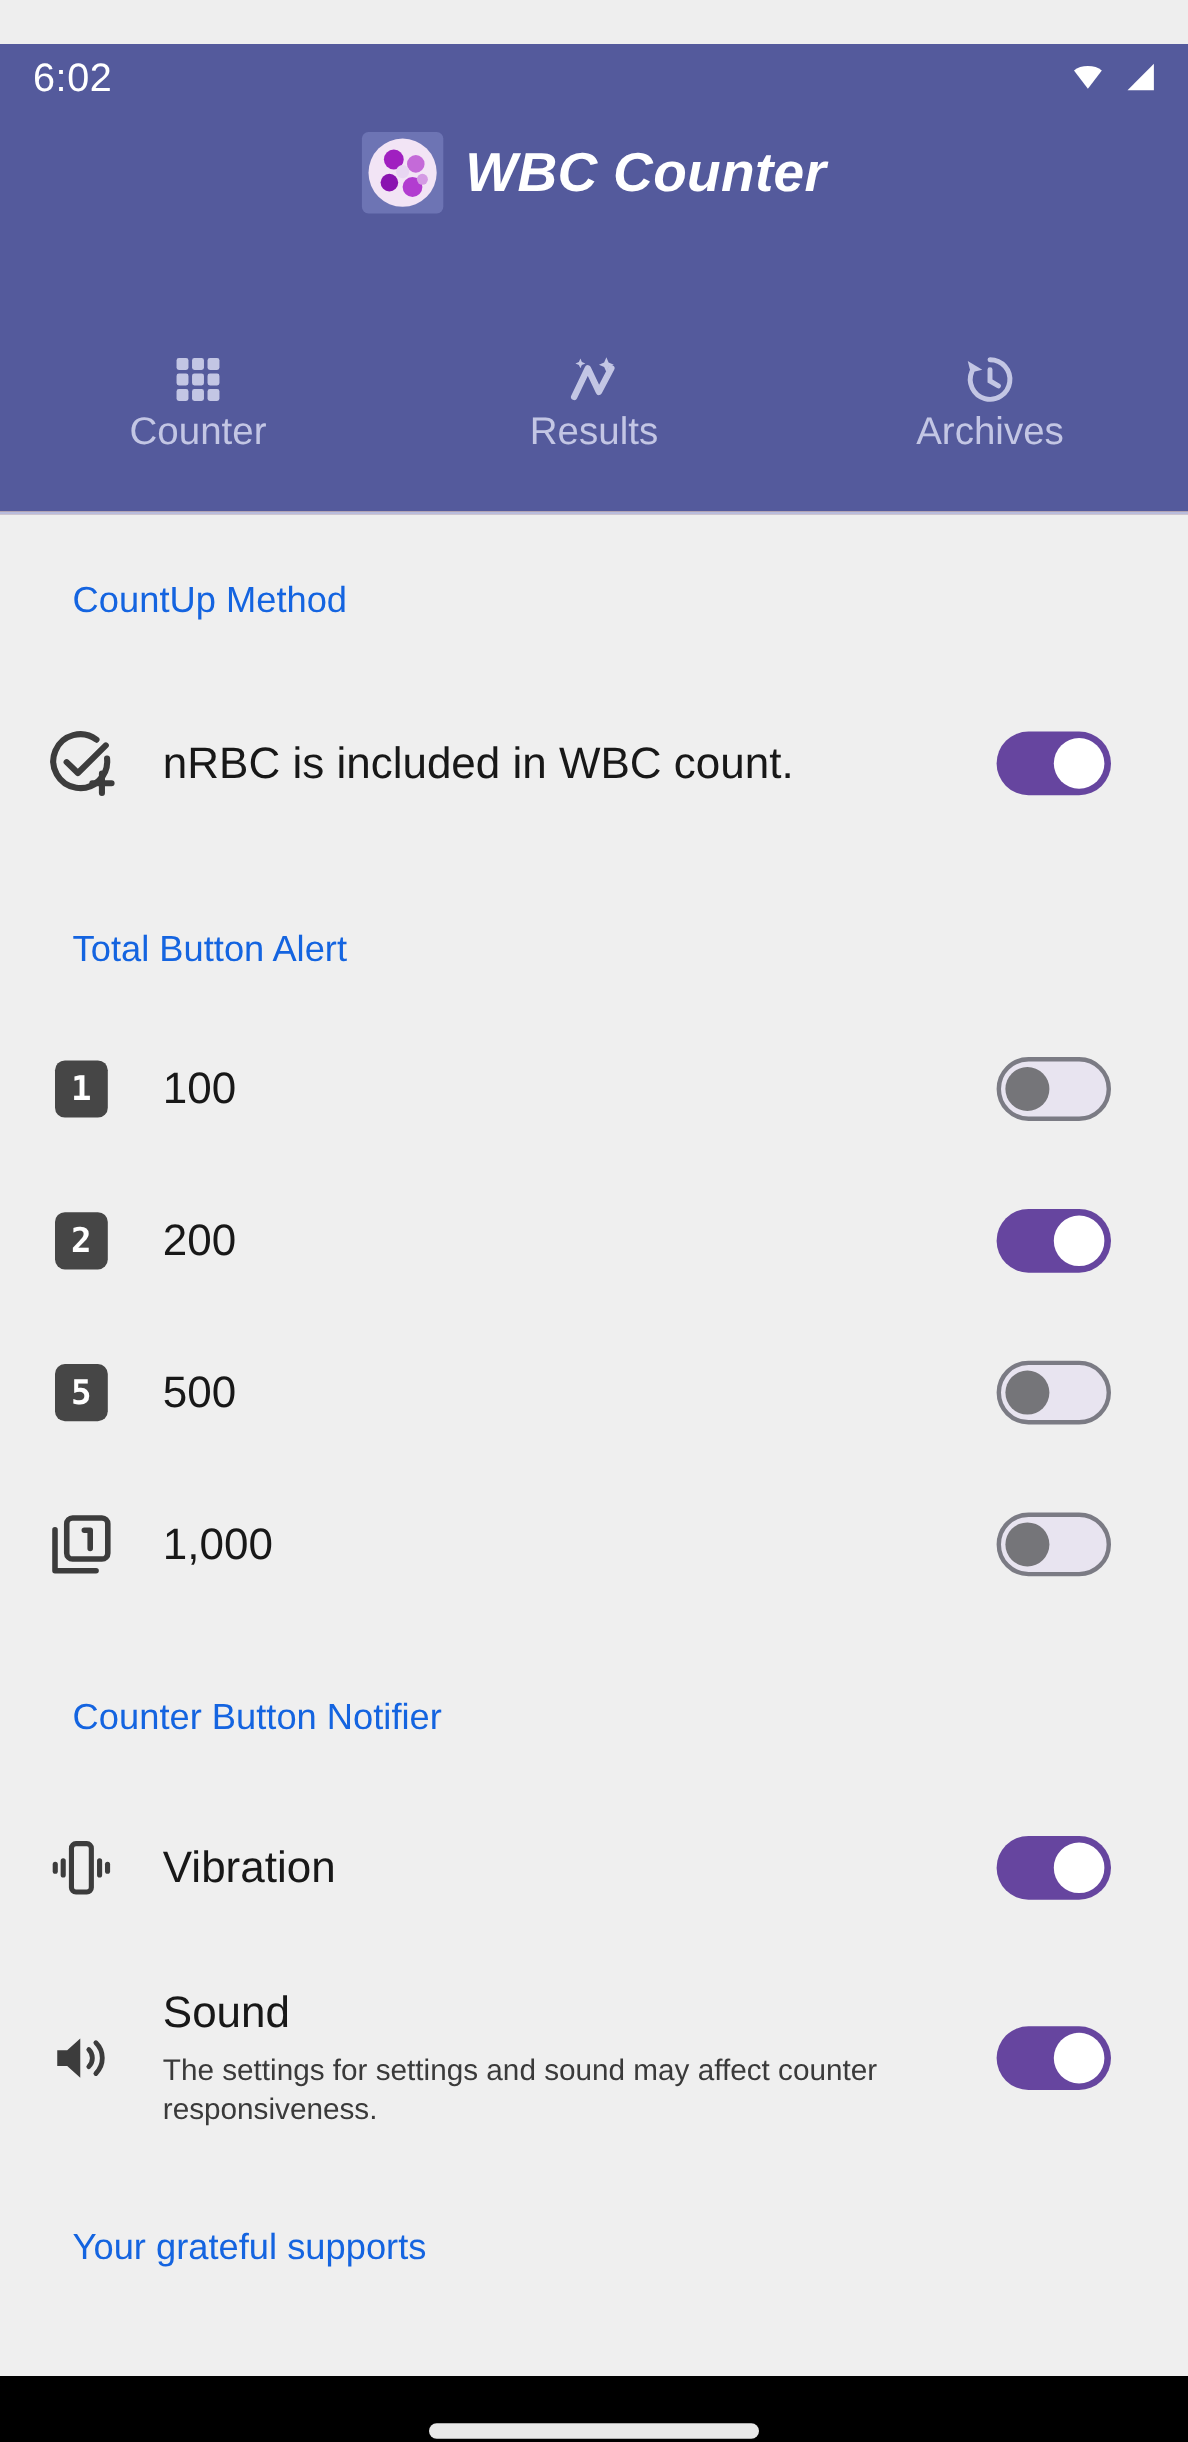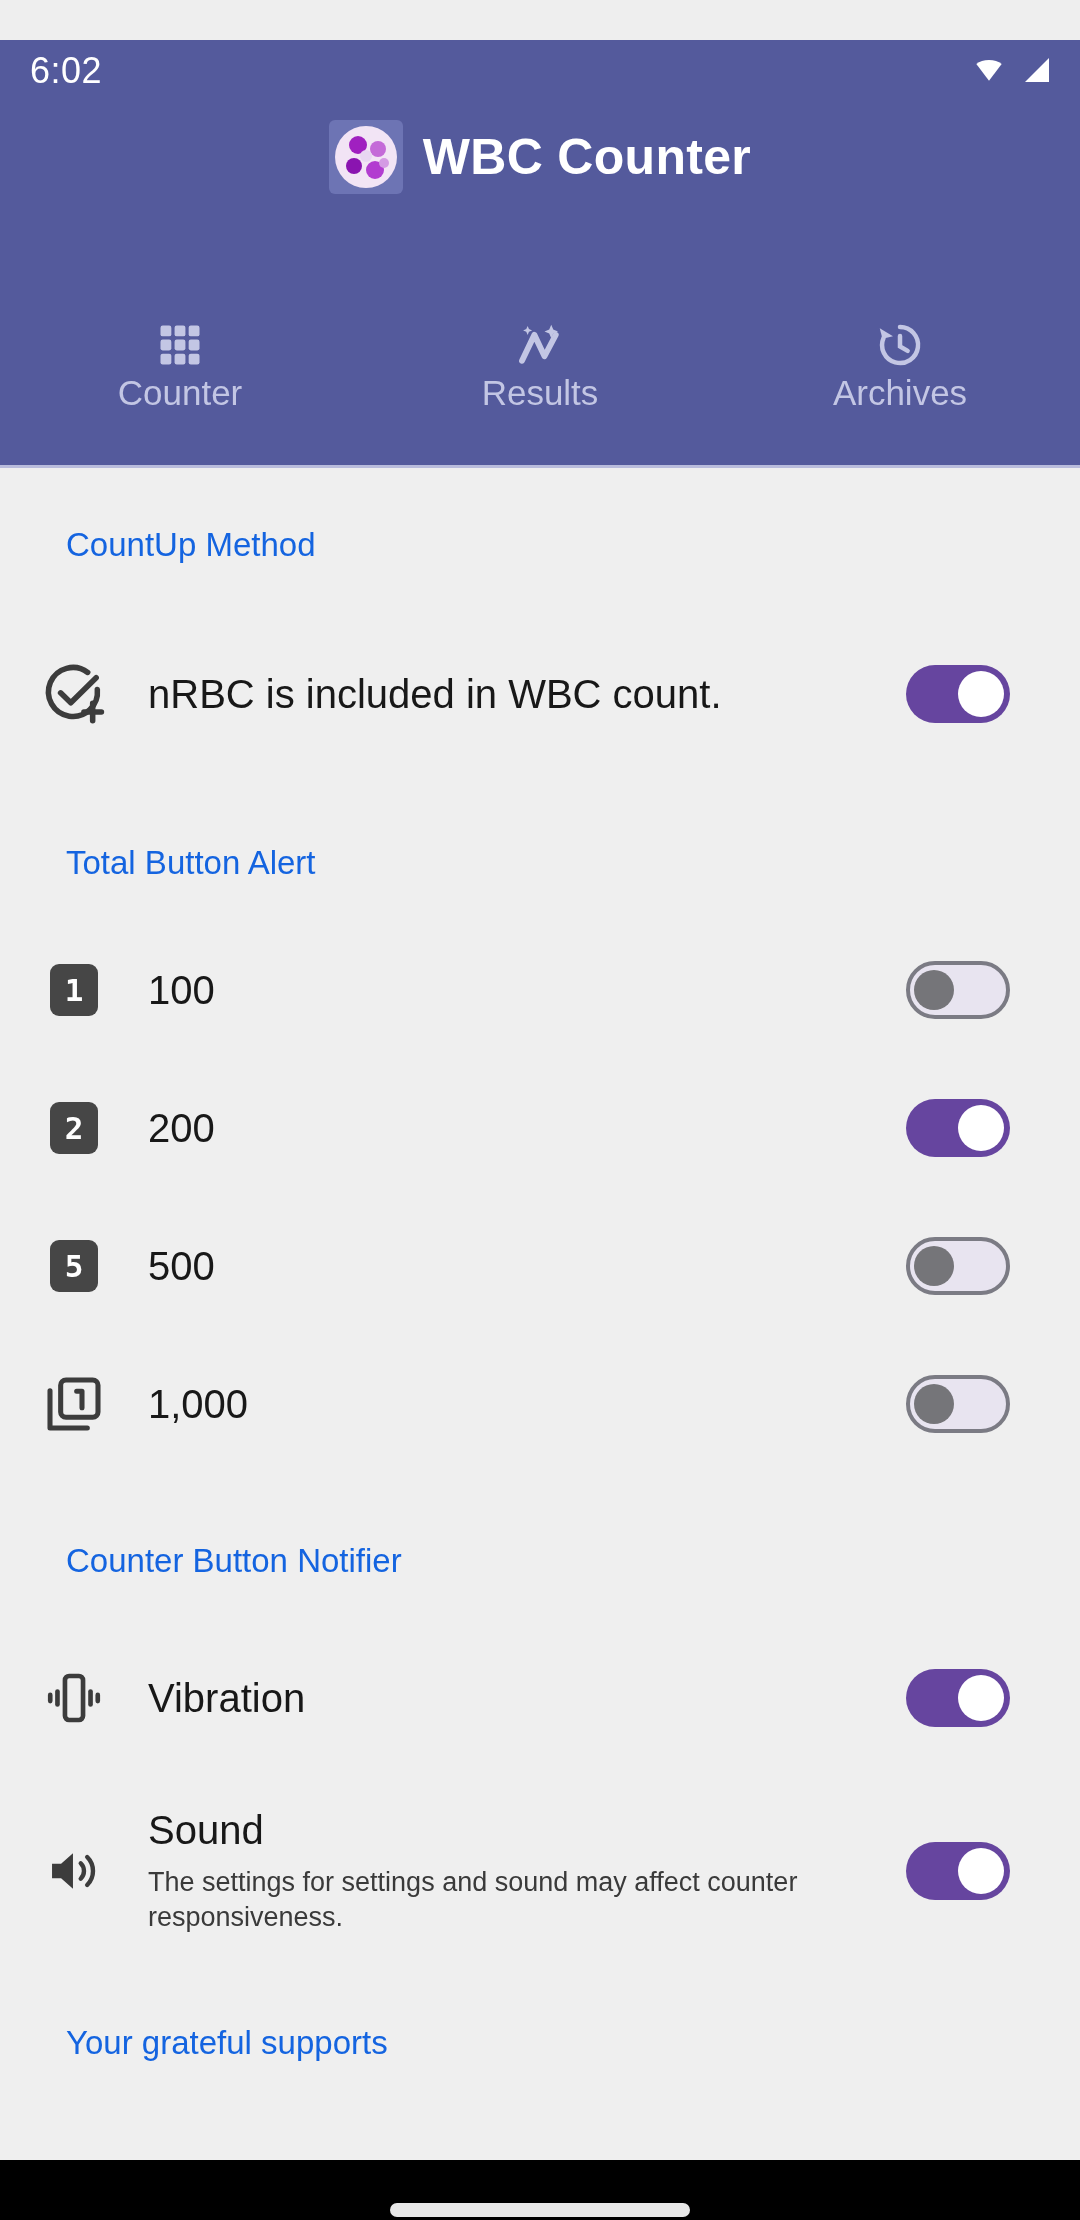--- a/index.html
+++ b/index.html
@@ -33,21 +33,21 @@
     position:absolute; top:72px; left:0; width:1080px; height:90px;
     display:flex; align-items:center; justify-content:center; gap:20px;
   }
   .app-logo {
     width:74px; height:74px; border-radius:6px;
     background:#6d74b4;
     display:flex; align-items:center; justify-content:center;
   }
   .app-logo svg { display:block; border-radius:50%; }
   .app-title {
-    color:#ffffff; font-size:50px; font-weight:bold; letter-spacing:.3px;
+    color:#ffffff; font-size:50px; font-weight:bold; letter-spacing:.3px;font-style:italic;
   }
 
   
   .tabs {
     position:absolute; left:0; bottom:0; width:1080px; height:210px;
     display:flex; align-items:flex-end;
   }
   .tab {
     flex:1 1 0; height:200px;
     display:flex; flex-direction:column; align-items:center; justify-content:center;

